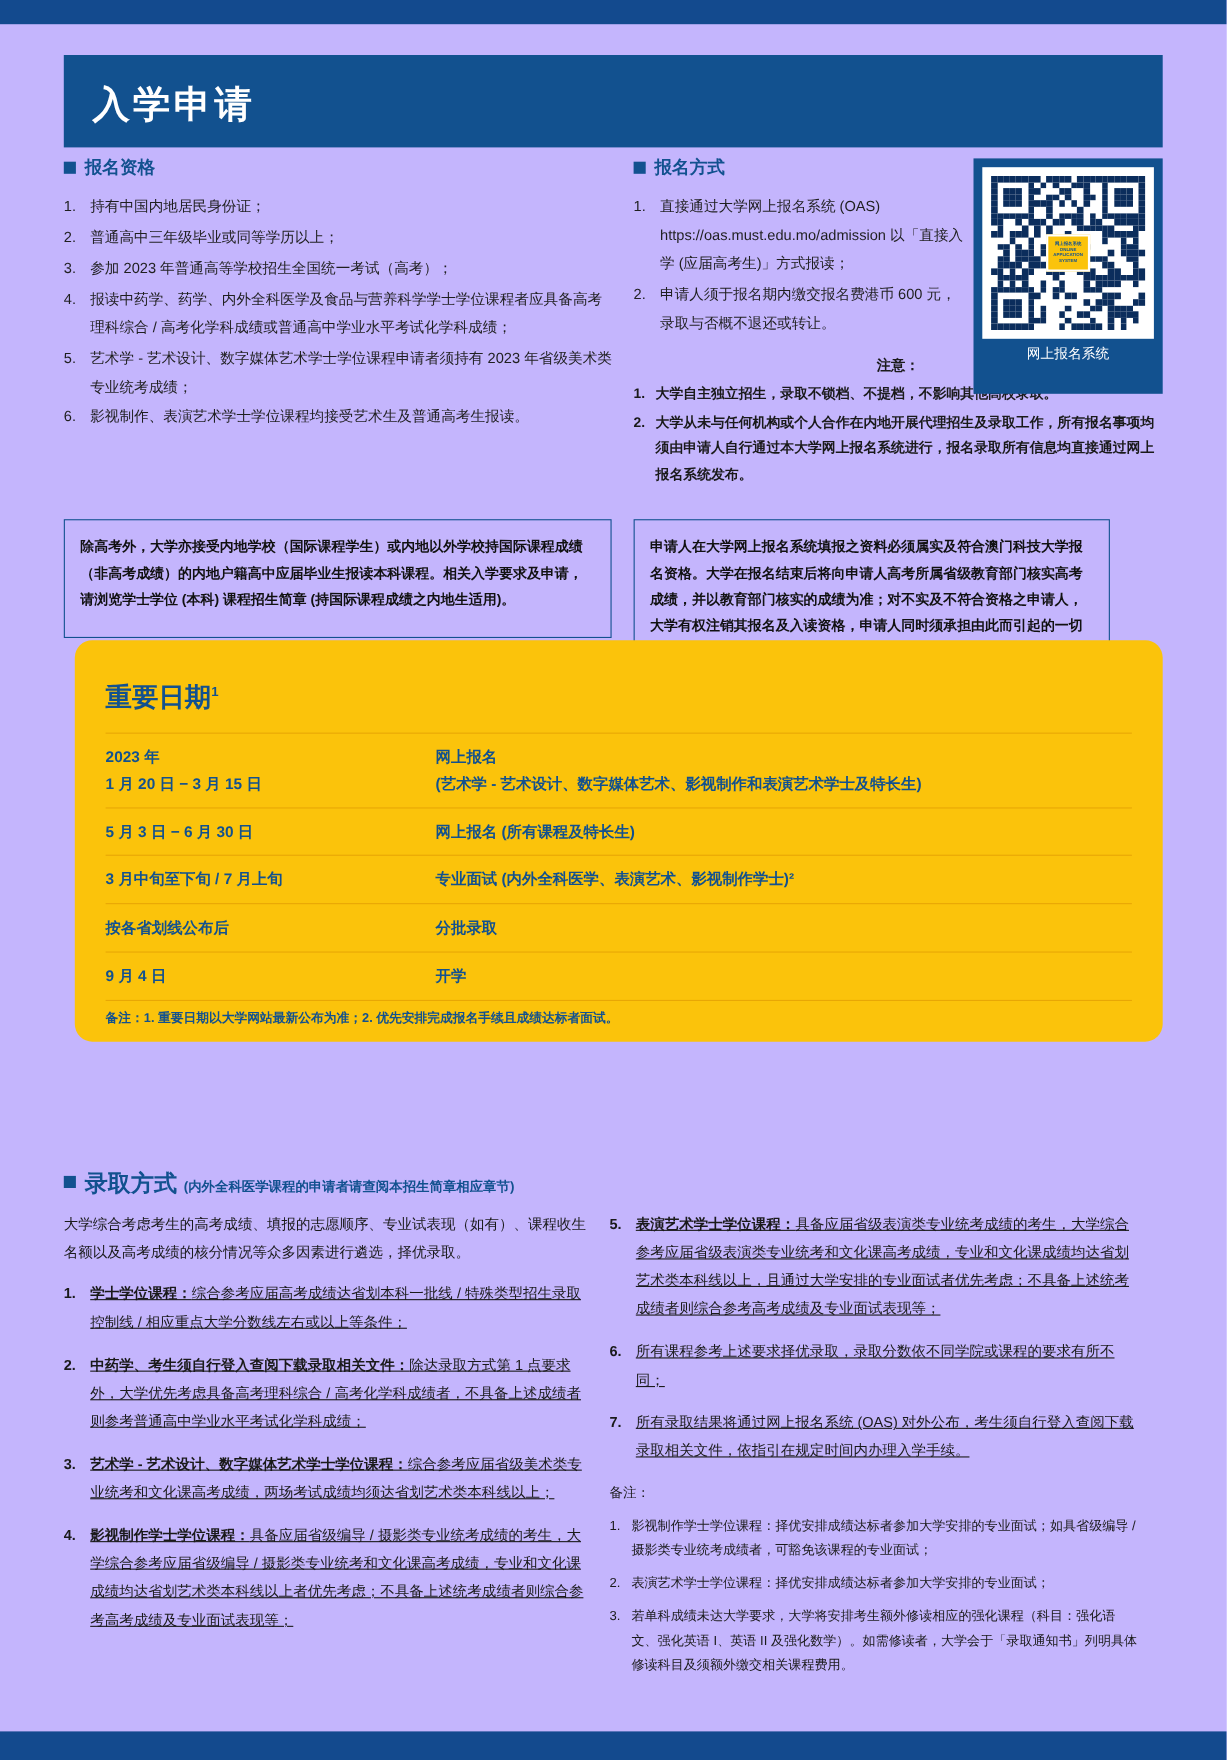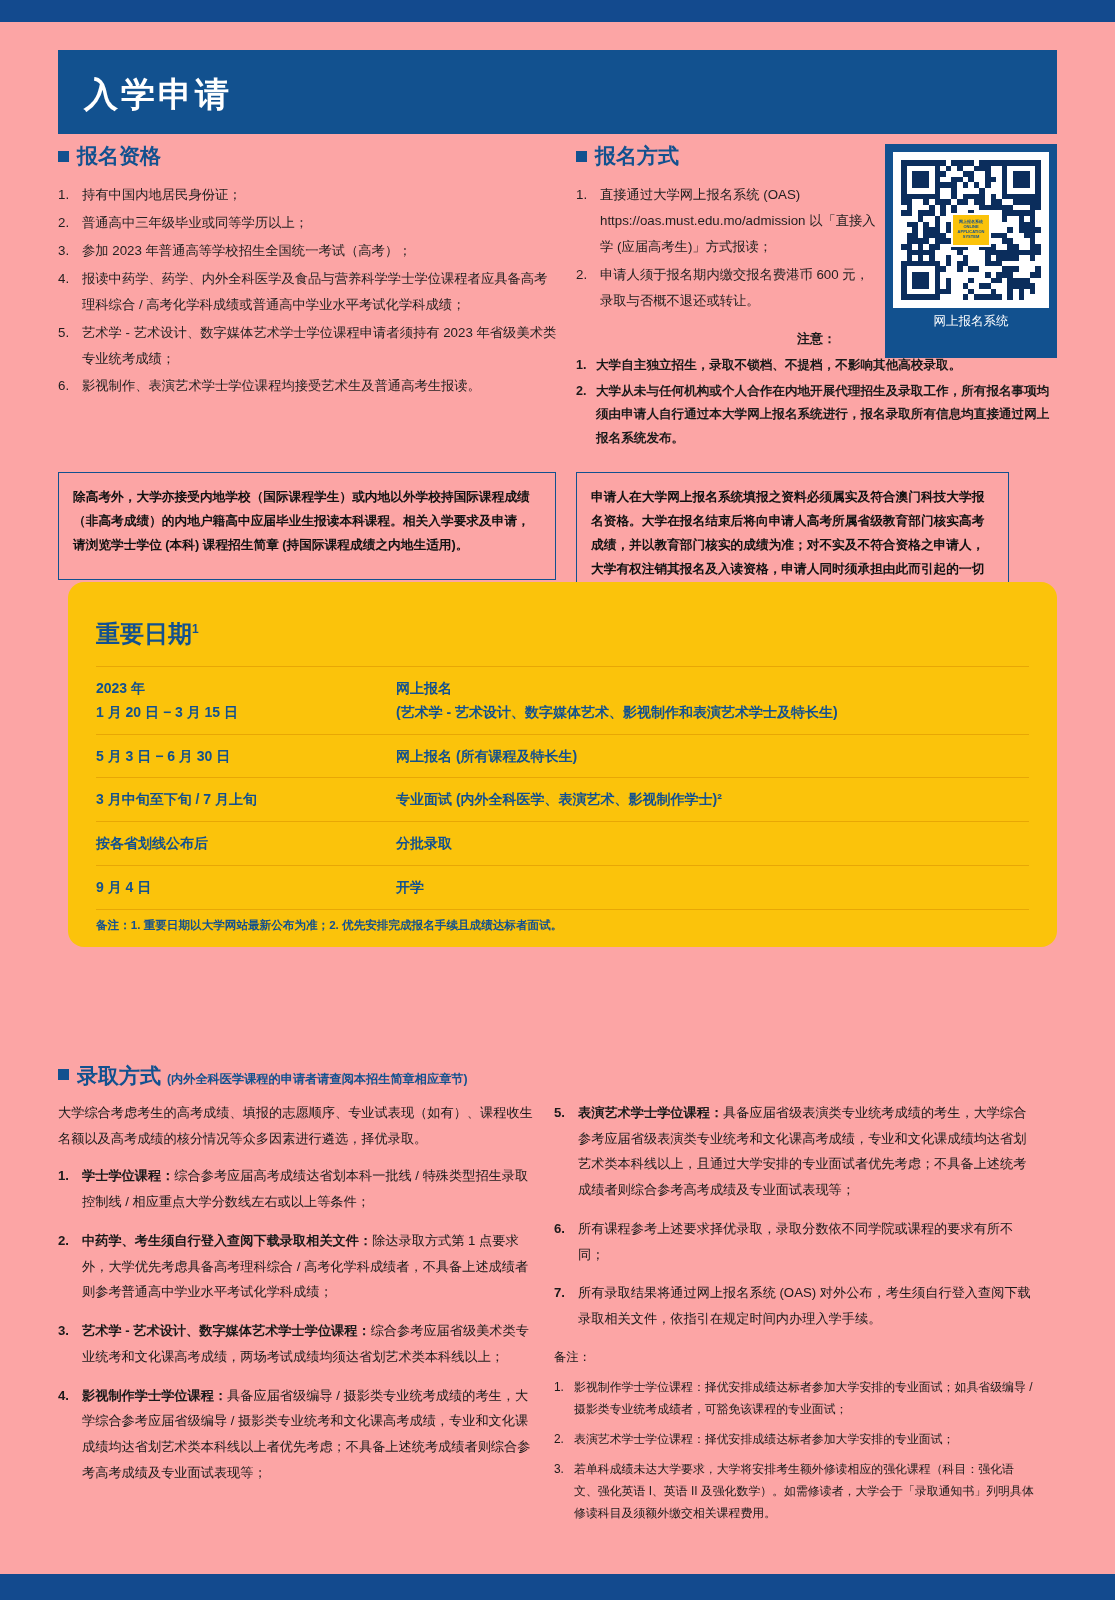--- a/index.html
+++ b/index.html
@@ -10,21 +10,21 @@
     background: #ffffff;
     font-family: "Liberation Sans", "DejaVu Sans", sans-serif;
     color: #1a1a1a;
     position: relative;
     overflow: hidden;
   }
   .page {
     position: relative;
     width: 1115px;
     height: 1600px;
-    background: #fca5a5;
+    background: #c4b5fd;
   }
   .top-bar {
     position: absolute;
     top: 0; left: 0;
     width: 1115px;
     height: 22px;
     background: #134a8e;
   }
   .bottom-bar {
     position: absolute;
@@ -46,21 +46,21 @@
     font-weight: bold;
     letter-spacing: 3px;
     padding: 22px 0 0 26px;
   }
   .content { position:absolute; top:142px; left:58px; width:999px; }
 
   .col-left { position:absolute; left:0; top:0; width:500px; }
   .col-right { position:absolute; left:518px; top:0; width:481px; }
 
   h2.sec {
-    font-size: 21px;
+    font-size: 16px;
     color: #12518f;
     font-weight: bold;
     margin: 0 0 12px 0;
     display: flex;
     align-items: center;
   }
   h2.sec .sq {
     width: 11px; height: 11px; background:#12518f;
     display:inline-block; margin-right:8px;
   }
@@ -156,21 +156,21 @@
   .admission h2 .sq { width:11px; height:11px; background:#12518f; margin-right:8px; position:relative; top:-3px; }
   .admission h2 .main { font-size:21px; color:#12518f; font-weight:bold; }
   .admission h2 .sub { font-size:12.2px; color:#12518f; font-weight:bold; margin-left:6px; }
 
   .adm-cols { display:flex; gap:16px; }
   .adm-col { width: 480px; font-size: 13.2px; line-height: 1.95; }
   .intro { margin-bottom: 12px; }
   ol.adm { margin:0; padding:0; list-style:none; }
   ol.adm > li { display:flex; margin-bottom: 13px; }
   ol.adm > li .idx { width:24px; flex:0 0 24px; font-weight:bold; }
-  ol.adm > li .txt { flex:1; }
+  ol.adm > li .txt { flex:1;text-decoration:underline; }
   .b { font-weight:bold; }
   .remark-title { font-size:12.3px; margin: 14px 0 6px 0; }
   ol.remarks { margin:0; padding:0; list-style:none; font-size:11.9px; line-height:1.85; }
   ol.remarks > li { display:flex; margin-bottom:8px; }
   ol.remarks > li .idx { width:20px; flex:0 0 20px; }
   ol.remarks > li .txt { flex:1; }
 
   
   .qr-grid { position:absolute; inset:8px; display:grid; }
   .qr-cell { background:#0b2d5c; }

